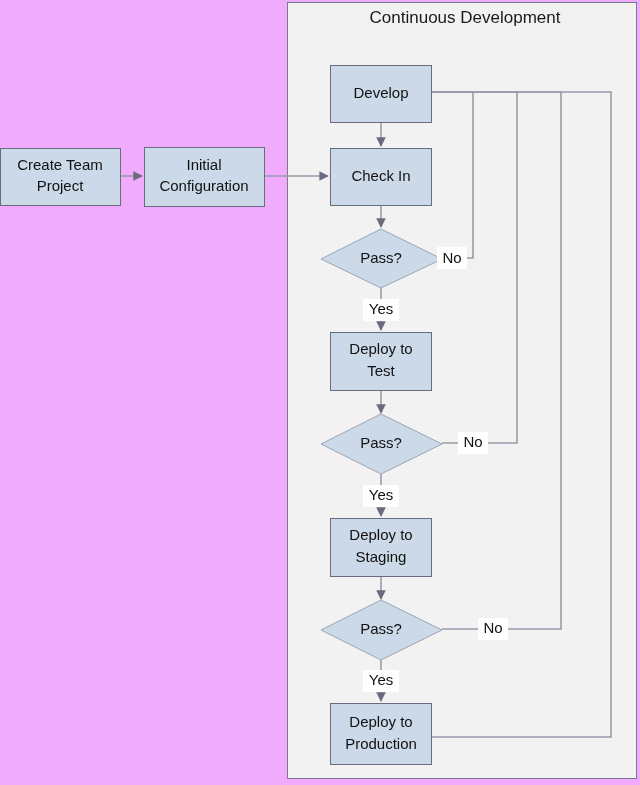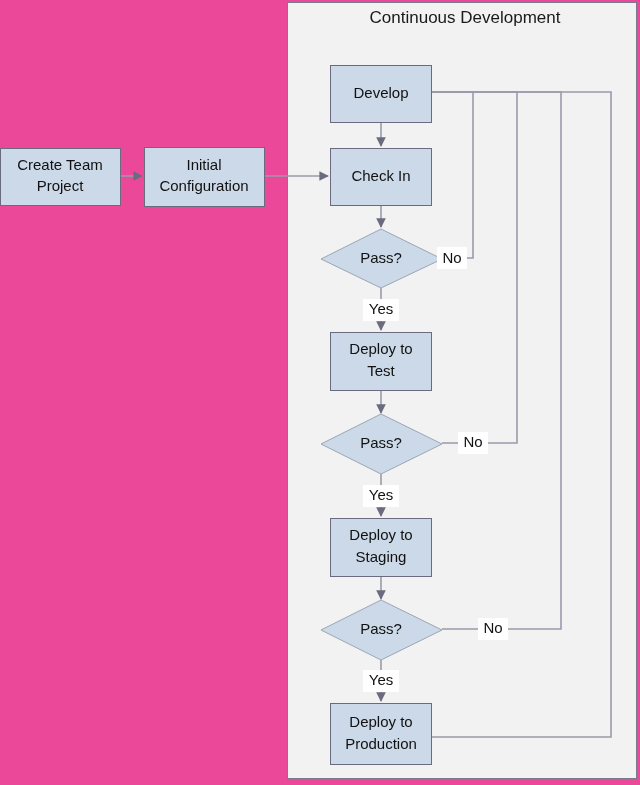--- a/index.html
+++ b/index.html
@@ -4,21 +4,21 @@
 <style>
   html, body {
     margin: 0;
     padding: 0;
     background: #ffffff;
   }
   #canvas {
     position: relative;
     width: 640px;
     height: 785px;
-    background: #ec4899;
+    background: #f0abfc;
     font-family: "Liberation Sans", sans-serif;
     overflow: hidden;
     text-align: center;
   }
   svg#diagram {
     position: absolute;
     left: 0;
     top: 0;
     width: 640px;
     height: 785px;

